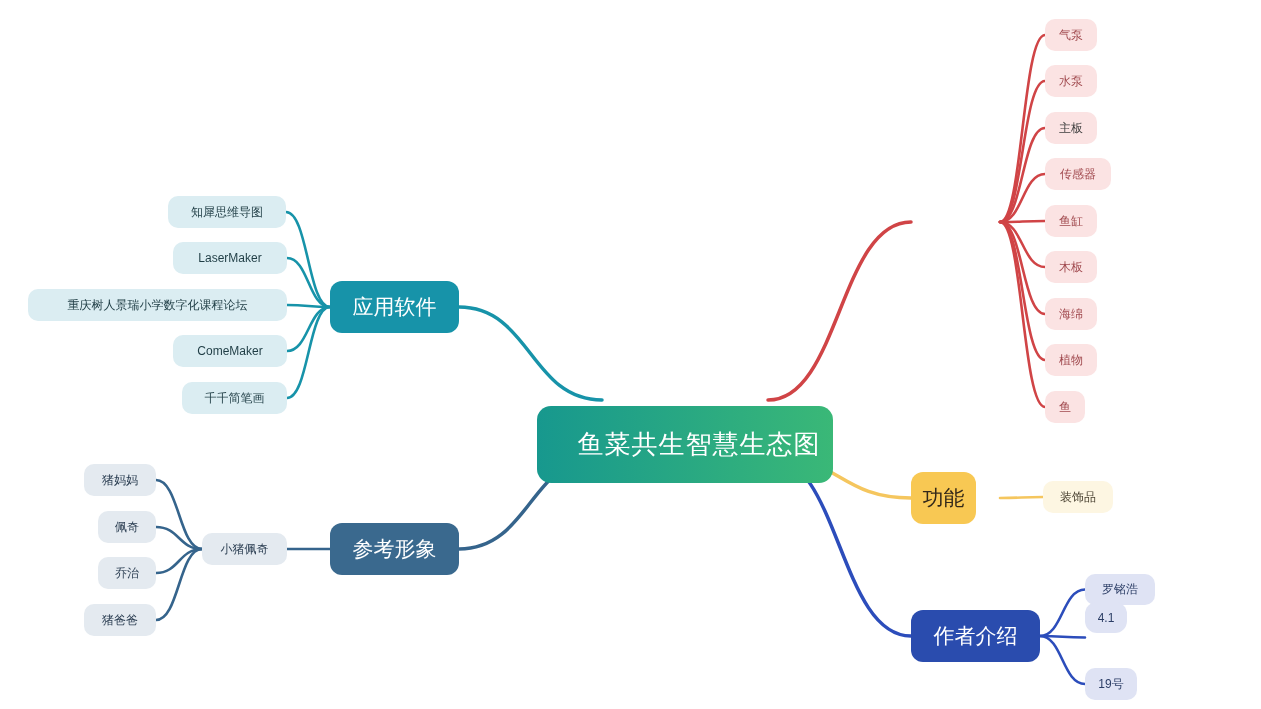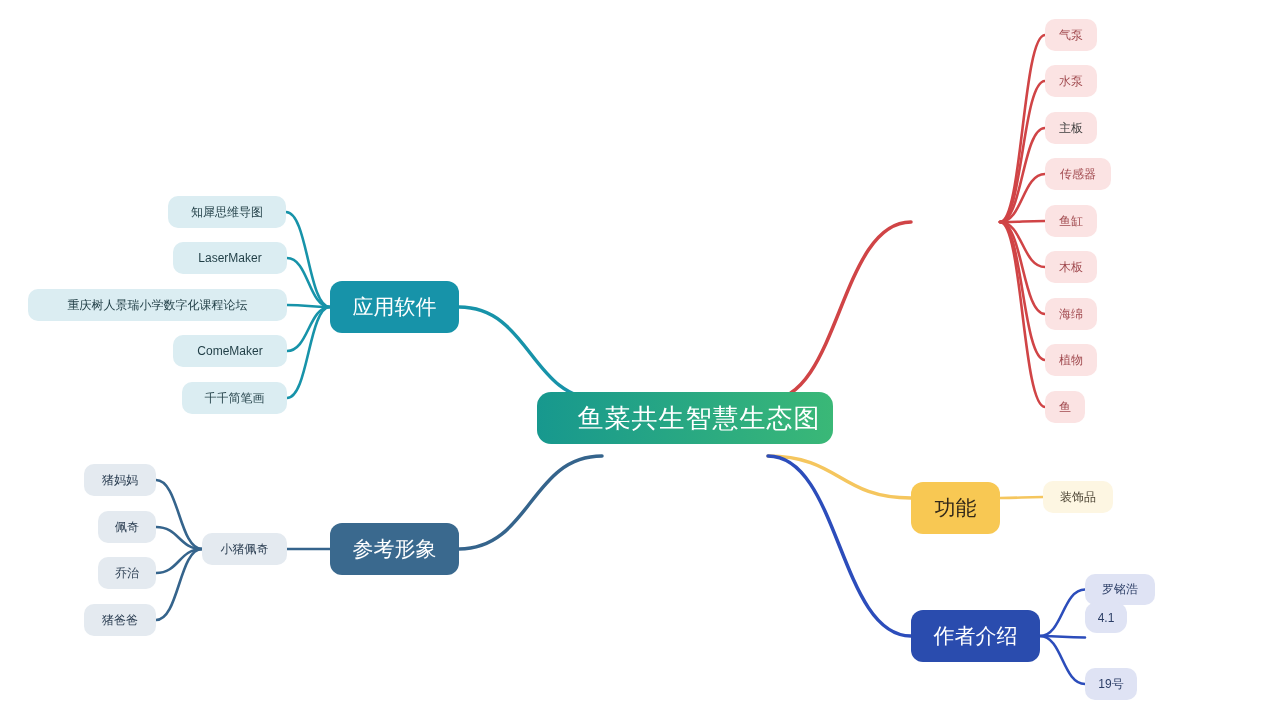--- a/index.html
+++ b/index.html
@@ -65,21 +65,21 @@
       <path d="M 1000 222 C 1022.5 222, 1022.5 314, 1045 314" fill="none" stroke="#d04446" stroke-width="2.6" stroke-linecap="round"></path>
       <path d="M 1000 222 C 1022.5 222, 1022.5 360, 1045 360" fill="none" stroke="#d04446" stroke-width="2.6" stroke-linecap="round"></path>
       <path d="M 1000 222 C 1022.5 222, 1022.5 407, 1045 407" fill="none" stroke="#d04446" stroke-width="2.6" stroke-linecap="round"></path>
       <path d="M 768 456 C 839.5 456, 839.5 498, 911 498" fill="none" stroke="#f5c65e" stroke-width="3.5" stroke-linecap="round"></path>
       <path d="M 1000 498 C 1021.5 498, 1021.5 497, 1043 497" fill="none" stroke="#f5c65e" stroke-width="2.6" stroke-linecap="round"></path>
       <path d="M 768 456 C 839.5 456, 839.5 636, 911 636" fill="none" stroke="#2c4dbb" stroke-width="3.5" stroke-linecap="round"></path>
       <path d="M 1040 636 C 1062.5 636, 1062.5 589.5, 1085 589.5" fill="none" stroke="#2c4dbb" stroke-width="2.6" stroke-linecap="round"></path>
       <path d="M 1040 636 C 1062.5 636, 1062.5 637.5, 1085 637.5" fill="none" stroke="#2c4dbb" stroke-width="2.6" stroke-linecap="round"></path>
       <path d="M 1040 636 C 1062.5 636, 1062.5 684, 1085 684" fill="none" stroke="#2c4dbb" stroke-width="2.6" stroke-linecap="round"></path>
     </svg>
-    <div class="node root" style="left: 537px; top: 392px; width: 296px; height: 52px; background: linear-gradient(90deg, rgb(23, 152, 142), rgb(58, 184, 119)); color: rgb(255, 255, 255); padding-left: 28px;">鱼菜共生智慧生态图</div>
+    <div class="node root" style="left: 537px; top: 406px; width: 296px; height: 77px; background: linear-gradient(90deg, rgb(23, 152, 142), rgb(58, 184, 119)); color: rgb(255, 255, 255); padding-left: 28px;">鱼菜共生智慧生态图</div>
     <div class="node branch" style="left: 330px; top: 281px; width: 129px; height: 52px; background: rgb(23, 147, 169); color: rgb(255, 255, 255);">应用软件</div>
     <div class="node child" style="left: 168px; top: 196px; width: 118px; height: 32px; background: rgb(219, 237, 242); color: rgb(31, 61, 69);">知犀思维导图</div>
     <div class="node child" style="left: 173px; top: 242px; width: 114px; height: 32px; background: rgb(219, 237, 242); color: rgb(31, 61, 69);">LaserMaker</div>
     <div class="node child" style="left: 173px; top: 335px; width: 114px; height: 32px; background: rgb(219, 237, 242); color: rgb(31, 61, 69);">ComeMaker</div>
     <div class="node child" style="left: 28px; top: 289px; width: 259px; height: 32px; background: rgb(219, 237, 242); color: rgb(31, 61, 69);">重庆树人景瑞小学数字化课程论坛</div>
     <div class="node child" style="left: 182px; top: 382px; width: 105px; height: 32px; background: rgb(219, 237, 242); color: rgb(31, 61, 69);">千千简笔画</div>
     <div class="node branch" style="left: 330px; top: 523px; width: 129px; height: 52px; background: rgb(58, 105, 142); color: rgb(255, 255, 255);">参考形象</div>
     <div class="node child" style="left: 202px; top: 533px; width: 85px; height: 32px; background: rgb(228, 234, 240); color: rgb(43, 62, 82);">小猪佩奇</div>
     <div class="node child" style="left: 84px; top: 464px; width: 72px; height: 32px; background: rgb(228, 234, 240); color: rgb(43, 62, 82);">猪妈妈</div>
     <div class="node child" style="left: 98px; top: 511px; width: 58px; height: 32px; background: rgb(228, 234, 240); color: rgb(43, 62, 82);">佩奇</div>
@@ -87,19 +87,19 @@
     <div class="node child" style="left: 84px; top: 604px; width: 72px; height: 32px; background: rgb(228, 234, 240); color: rgb(43, 62, 82);">猪爸爸</div>
     <div class="node child" style="left: 1045px; top: 19px; width: 52px; height: 32px; background: rgb(251, 227, 227); color: rgb(161, 74, 79);">气泵</div>
     <div class="node child" style="left: 1045px; top: 65px; width: 52px; height: 32px; background: rgb(251, 227, 227); color: rgb(161, 74, 79);">水泵</div>
     <div class="node child" style="left: 1045px; top: 112px; width: 52px; height: 32px; background: rgb(251, 227, 227); color: #404040;">主板</div>
     <div class="node child" style="left: 1045px; top: 158px; width: 66px; height: 32px; background: rgb(251, 227, 227); color: rgb(161, 74, 79);">传感器</div>
     <div class="node child" style="left: 1045px; top: 205px; width: 52px; height: 32px; background: rgb(251, 227, 227); color: rgb(161, 74, 79);">鱼缸</div>
     <div class="node child" style="left: 1045px; top: 251px; width: 52px; height: 32px; background: rgb(251, 227, 227); color: rgb(161, 74, 79);">木板</div>
     <div class="node child" style="left: 1045px; top: 298px; width: 52px; height: 32px; background: rgb(251, 227, 227); color: rgb(161, 74, 79);">海绵</div>
     <div class="node child" style="left: 1045px; top: 344px; width: 52px; height: 32px; background: rgb(251, 227, 227); color: rgb(161, 74, 79);">植物</div>
     <div class="node child" style="left: 1045px; top: 391px; width: 40px; height: 32px; background: rgb(251, 227, 227); color: rgb(161, 74, 79);">鱼</div>
-    <div class="node branch" style="left: 911px; top: 472px; width: 89px; height: 52px; background: rgb(248, 200, 83); color: rgb(51, 41, 26); margin-top: 10px;">功能</div>
+    <div class="node branch" style="left: 911px; top: 472px; width: 65px; height: 52px; background: rgb(248, 200, 83); color: rgb(51, 41, 26);">功能</div>
     <div class="node child" style="left: 1043px; top: 481px; width: 70px; height: 32px; background: rgb(253, 246, 226); color: rgb(74, 66, 50);">装饰品</div>
     <div class="node branch" style="left: 911px; top: 610px; width: 129px; height: 52px; background: rgb(42, 76, 174); color: rgb(255, 255, 255);">作者介绍</div>
     <div class="node child" style="left: 1085px; top: 574px; width: 70px; height: 31px; background: rgb(223, 227, 244); color: rgb(44, 62, 102);">罗铭浩</div>
     <div class="node child" style="left: 1085px; top: 602px; width: 42px; height: 31px; background: rgb(223, 227, 244); color: rgb(44, 62, 102); border-radius: 12px;">4.1</div>
     <div class="node child" style="left: 1085px; top: 668px; width: 52px; height: 32px; background: rgb(223, 227, 244); color: rgb(44, 62, 102);">19号</div>
   </div>
 
 </body></html>

